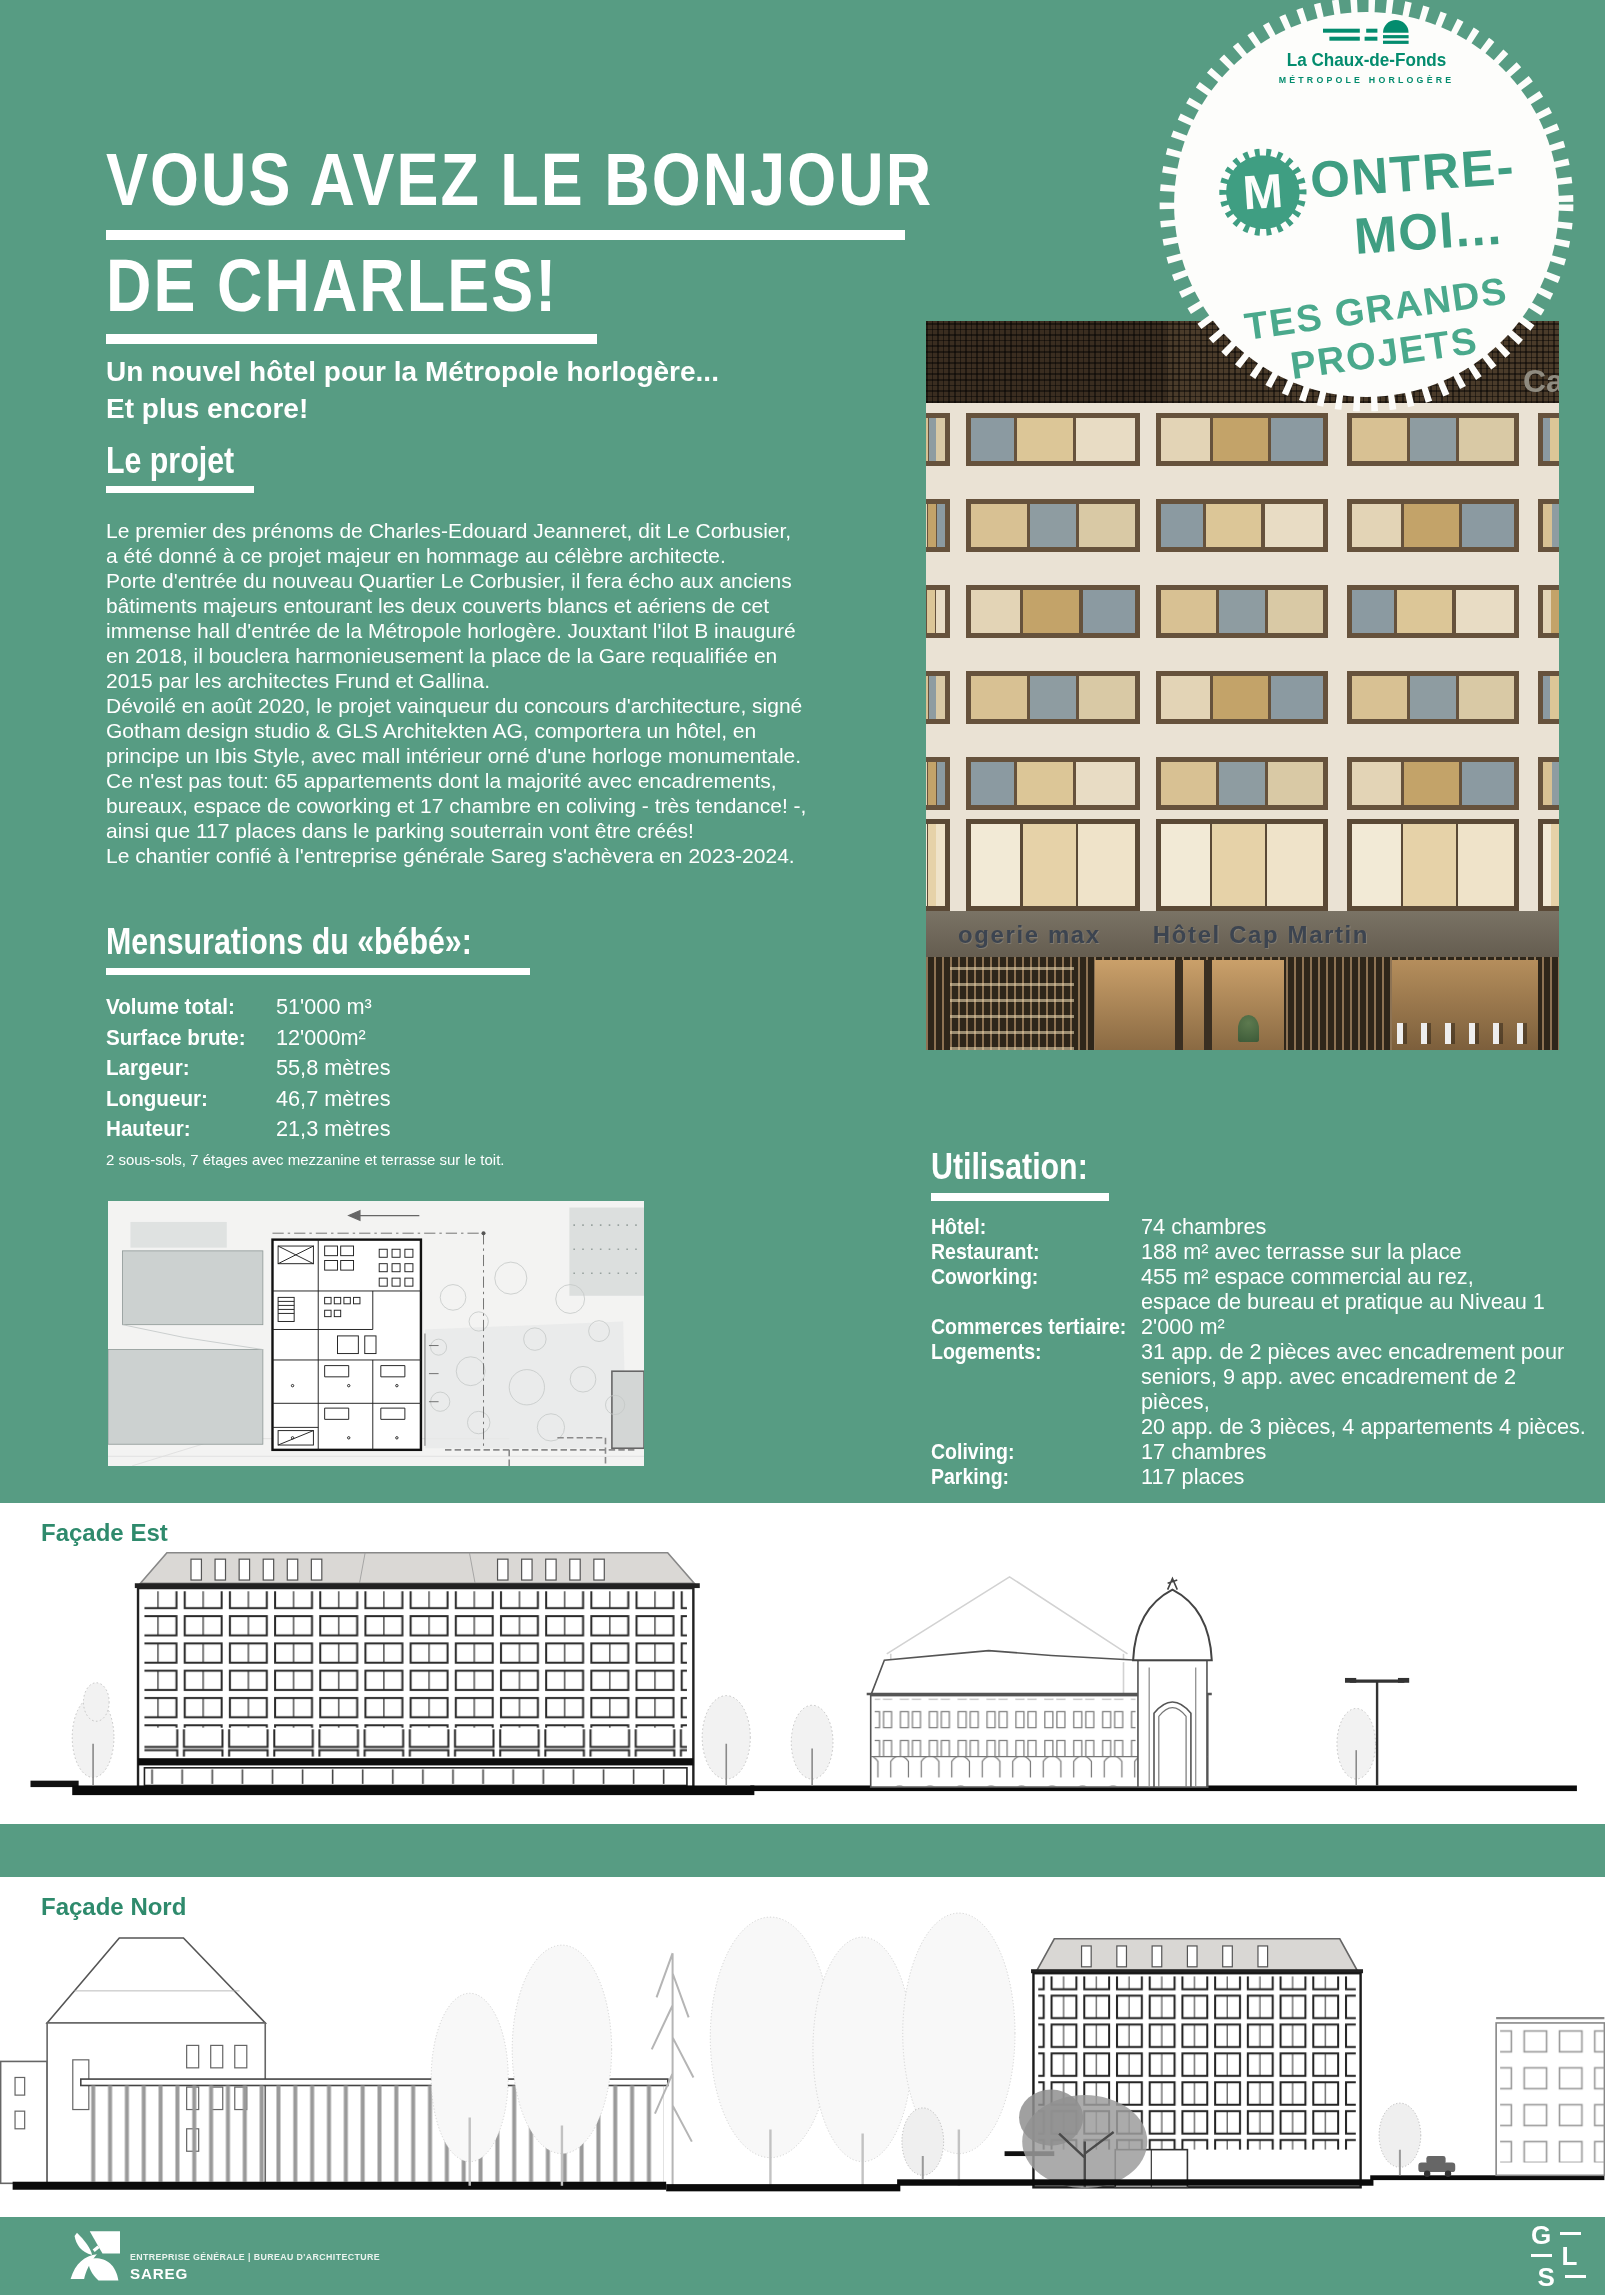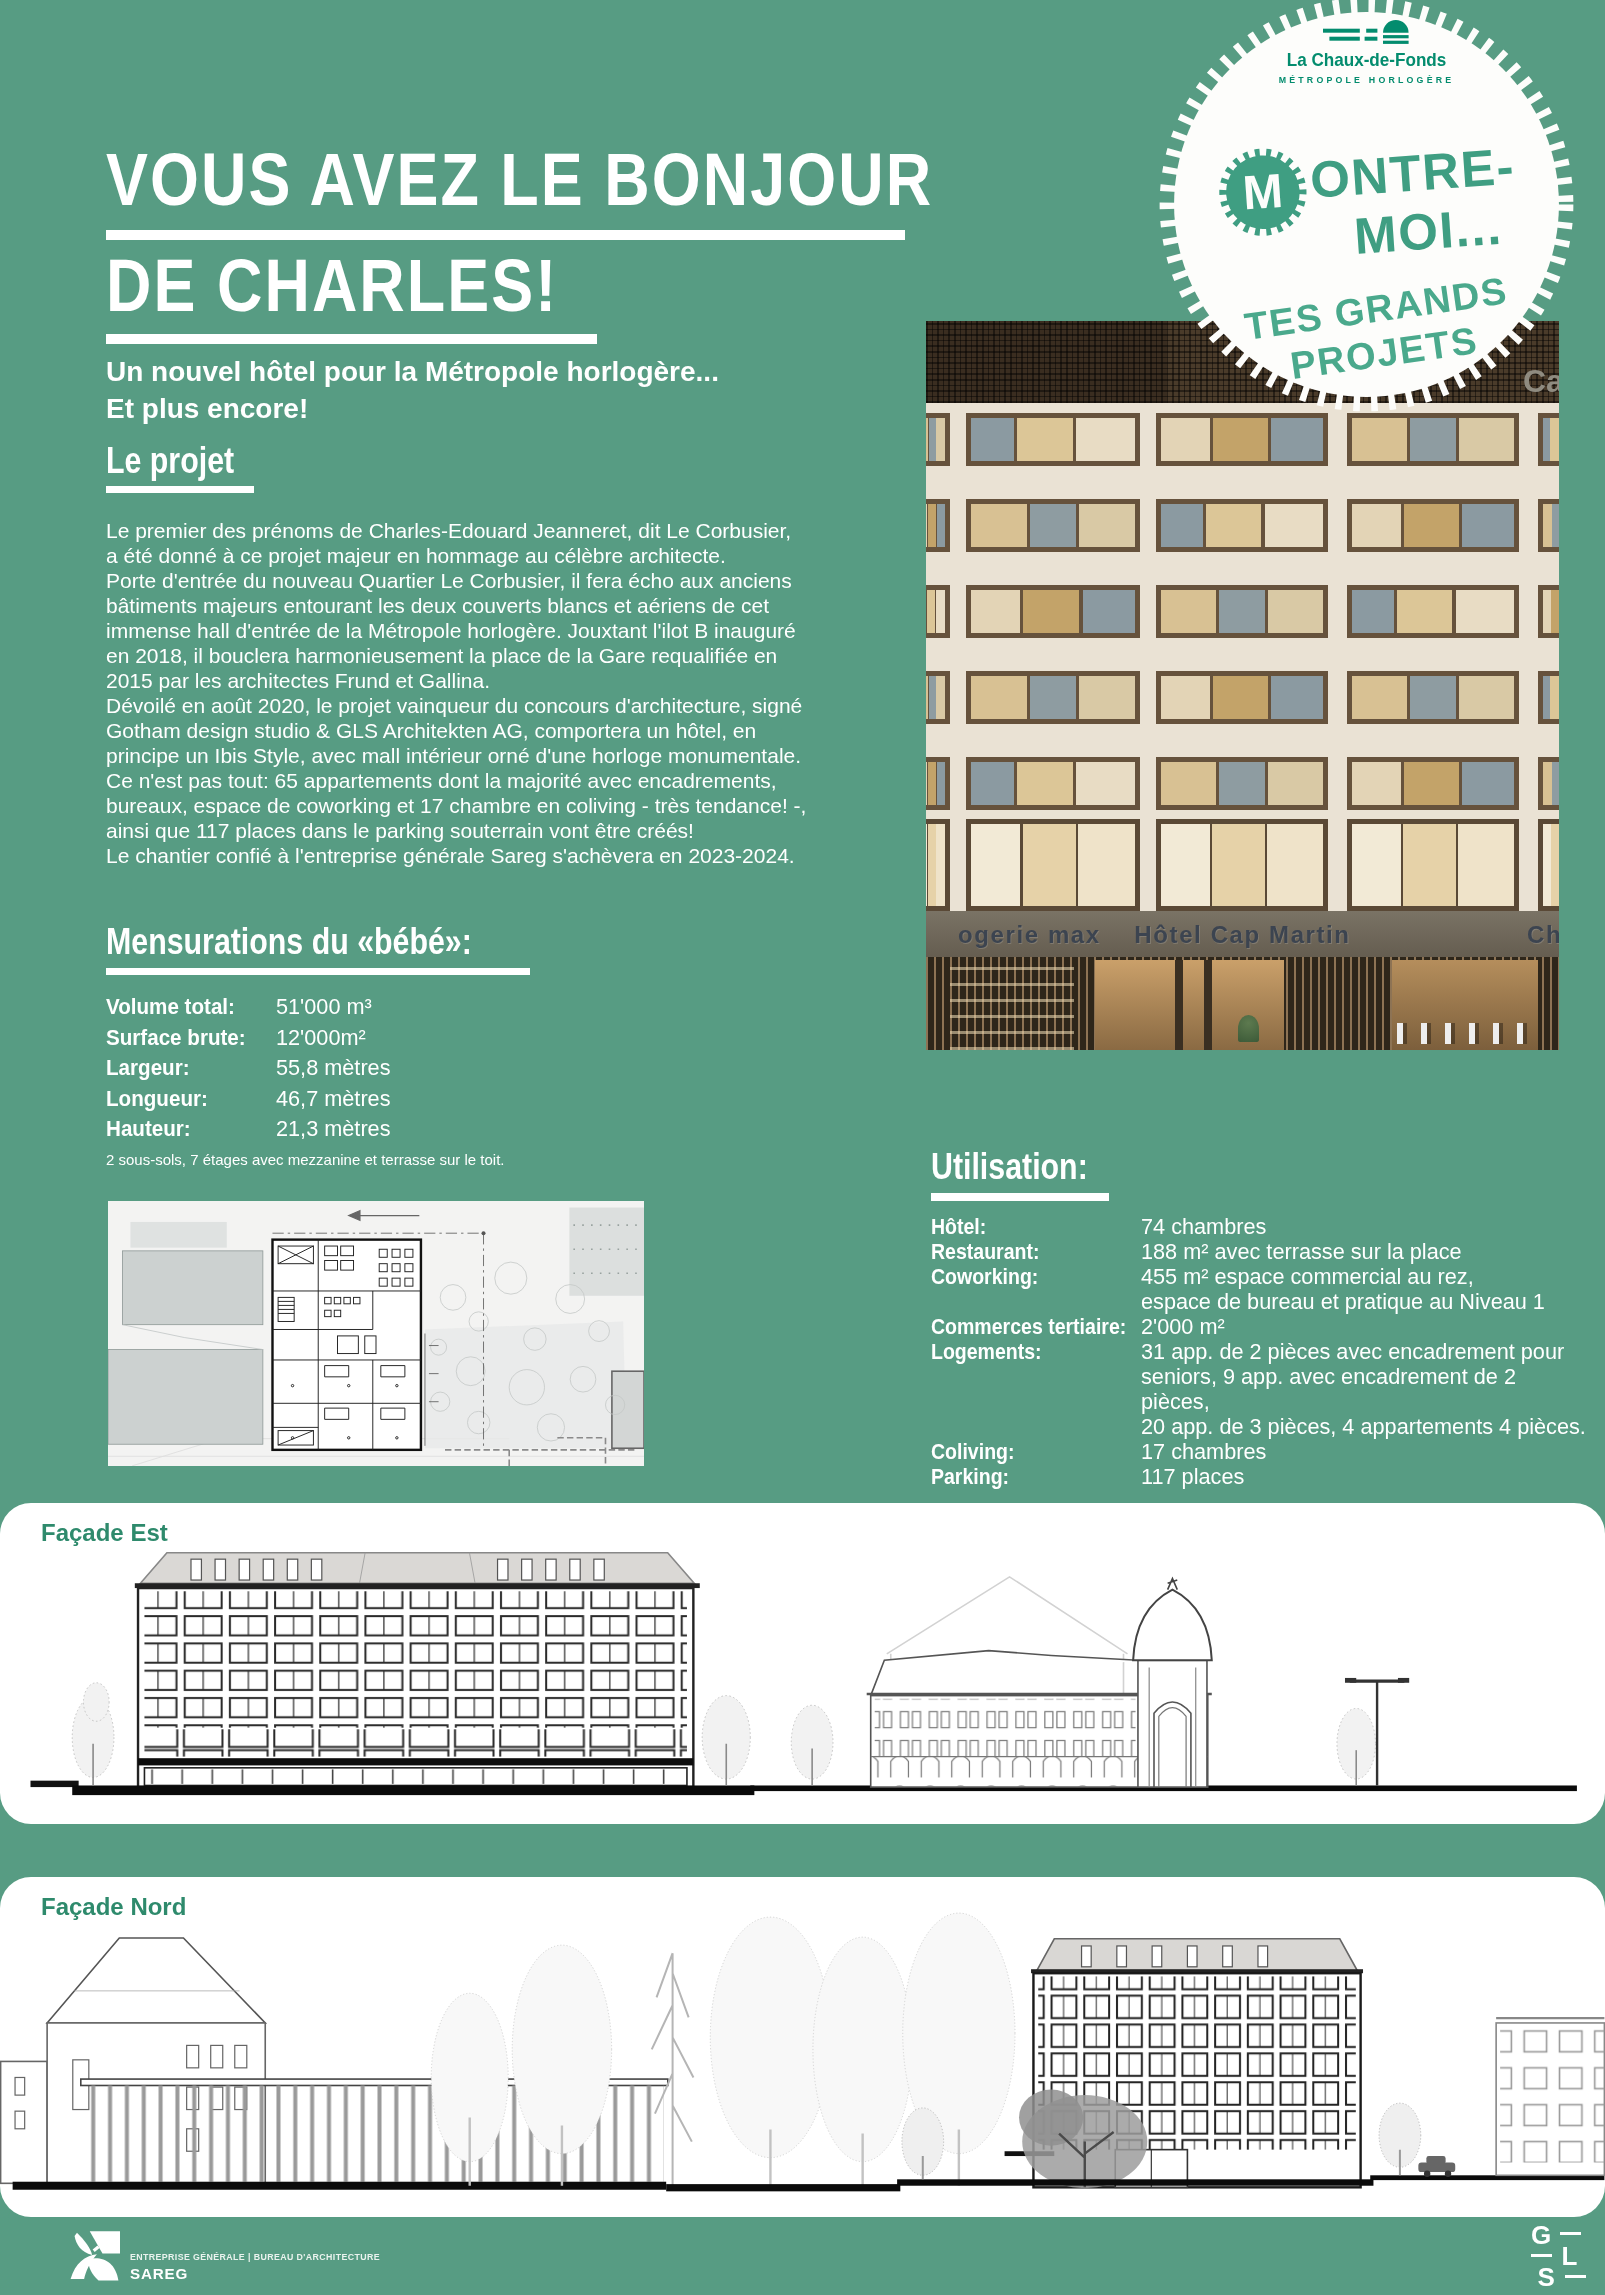--- a/index.html
+++ b/index.html
@@ -41,36 +41,36 @@
   .ph-row{position:absolute;left:0;width:100%;height:53px;}
   .win{position:absolute;top:0;height:100%;border:5.6px solid #66523c;box-sizing:border-box;}
   .c0{left:-11.2px;width:35px;} .c1{left:40px;width:174px;} .c2{left:230px;width:172px;}
   .c3{left:421px;width:172px;} .c4{left:612px;width:36px;}
   .g1{background:linear-gradient(90deg,#8b9aa1 0 26%,#66523c 26% 28%,#dcc697 28% 62%,#66523c 62% 64%,#e8dcc4 64% 100%);}
   .g2{background:linear-gradient(90deg,#e3d4b6 0 30%,#66523c 30% 32%,#c3a369 32% 66%,#66523c 66% 68%,#8b9aa1 68% 100%);}
   .g3{background:linear-gradient(90deg,#d8c193 0 34%,#66523c 34% 36%,#8e9ca1 36% 64%,#66523c 64% 66%,#d9c9a5 66% 100%);}
   .mezz .win{border-color:#5a4936;
      background:linear-gradient(90deg,#f2ead6 0 30%,#5a4936 30% 31.5%,#e6d2a8 31.5% 64%,#5a4936 64% 65.5%,#efe3c9 65.5% 100%);}
   #signband{left:0;top:590px;width:100%;height:46px;background:linear-gradient(180deg,#7a7365,#655d50);
-            color:#3c4450;font-size:24px;font-weight:bold;}
+            color:#3c4450;font-size:24px;font-weight:bold;padding-left:37px;}
   #signband .sgn{position:absolute;top:9.6px;letter-spacing:1.6px;text-shadow:0.8px 0.8px 0 rgba(255,255,255,.15);}
   #shopfront{left:0;top:636px;width:100%;height:93px;background:#241e15;
      background-image:repeating-linear-gradient(90deg,#8d7354 0 2.4px,#2e261a 2.4px 8px);}
   .glass{position:absolute;top:3.2px;height:90px;}
   .glass1{left:24px;width:124px;background:linear-gradient(180deg,#7a5a3d,#99714b);
      background-image:repeating-linear-gradient(0deg,rgba(245,225,185,.55) 0 3.2px,transparent 3.2px 16px);}
   .glass2{left:169px;width:189px;background:linear-gradient(180deg,#caa06a,#8a6a43);}
   .glass3{left:466px;width:146px;background:linear-gradient(180deg,#b58e5c,#7c5f3c);}
   .doorpost{position:absolute;top:0;height:100%;width:8px;background:#3a2f22;}
   .chairrow{position:absolute;left:4.8px;right:4.8px;bottom:6.4px;height:21px;
      background-image:repeating-linear-gradient(90deg,#eee 0 5.6px,rgba(0,0,0,.35) 5.6px 9.6px,transparent 9.6px 24px);}
   .plant{position:absolute;left:143px;bottom:8px;width:21px;height:27px;border-radius:50% 50% 10% 10%;
      background:radial-gradient(circle at 50% 30%,#5d7a4f,#3c5a38);}
   
-  .band{left:0;width:1605px;background:#fff;border-radius:31px;}
+  .band{left:0;width:1605px;background:#fff;}
   .band-label{color:#2e8a6c;font-size:24px;font-weight:bold;}
   
   #plan{left:108px;top:1201px;width:536px;height:265px;background:#f3f3f2;}
   
   .tagline{color:#eaf3ee;font-size:8.8px;letter-spacing:0.4px;font-weight:bold;}
   .brand{color:#fff;font-size:15.2px;font-weight:bold;letter-spacing:0.8px;}
   .gls-letter{position:absolute;color:#fff;font-size:26px;font-weight:bold;line-height:1;}
   .gls-dash{position:absolute;width:21px;height:3.2px;background:#fff;}
 </style>
 </head>

